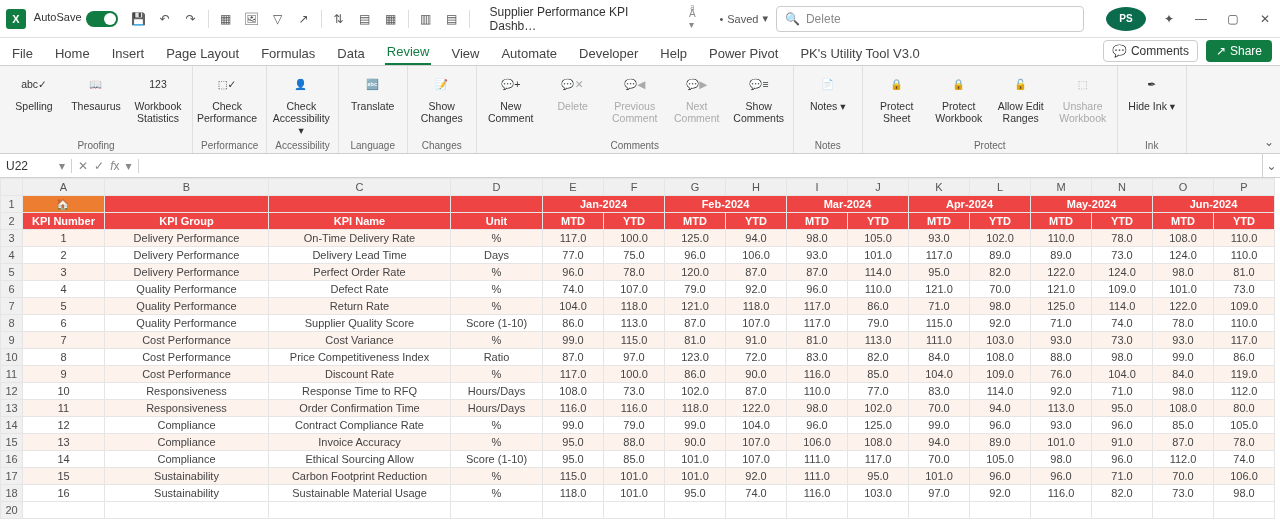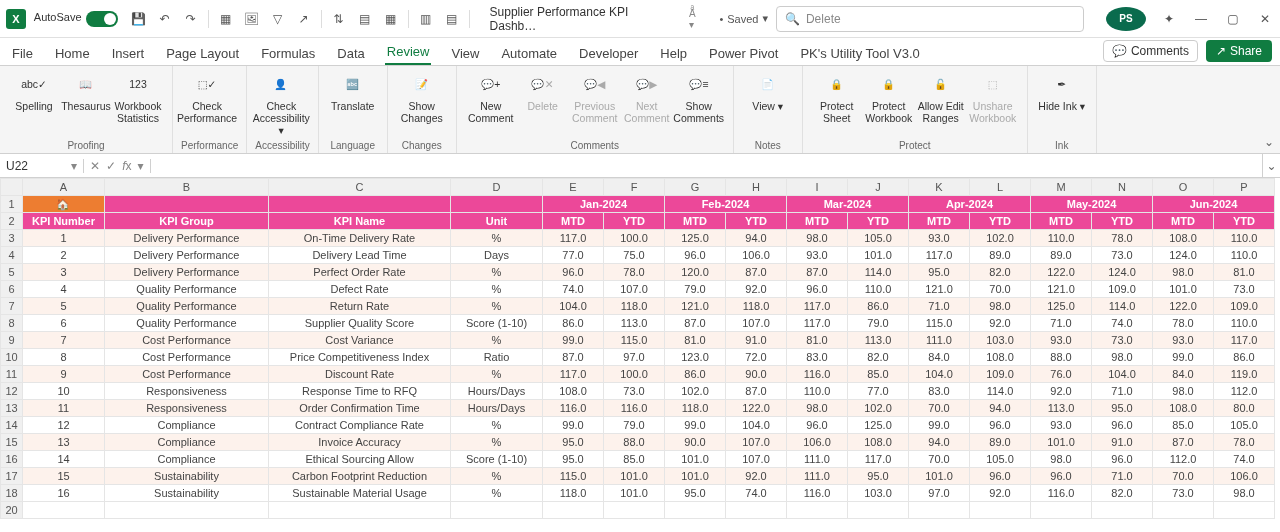--- a/index.html
+++ b/index.html
@@ -25,43 +25,43 @@
   .tabs { height:28px; display:flex; align-items:flex-end; padding:0 10px; gap:18px; border-bottom:1px solid #d0d0d0; position:relative;}
   .tab { font-size:13px; padding:4px 2px; color:#444; cursor:pointer; }
   .tab.active { color:#107C41; border-bottom:2px solid #107C41; font-weight:500;}
   .tabs-right { position:absolute; right:8px; bottom:3px; display:flex; gap:8px; }
   .comments-btn { border:1px solid #ccc; border-radius:4px; padding:3px 8px; font-size:12px; display:flex; gap:4px; align-items:center;}
   .share-btn { background:#107C41; color:#fff; border-radius:4px; padding:3px 10px; font-size:12px; display:flex; gap:4px; align-items:center;}
 
   
   .ribbon { height:88px; background:#f5f5f5; border-bottom:1px solid #d0d0d0; display:flex; position:relative; }
   .group { border-right:1px solid #e0e0e0; padding:4px 8px 2px 8px; display:flex; flex-direction:column; }
-  .group-body { display:flex; flex:1; align-items:flex-start; }
+  .group-body { display:flex; gap:10px; flex:1; align-items:flex-start; }
   .group-label { text-align:center; font-size:10px; color:#666; padding-top:2px;}
   .rbtn { display:flex; flex-direction:column; align-items:center; width:52px; cursor:pointer; font-size:10.5px; text-align:center; line-height:1.15; color:#333; }
   .rbtn.disabled { color:#aaa; }
   .rbtn-icon { width:28px; height:28px; margin-bottom:2px; display:flex; align-items:center; justify-content:center; }
   .ribbon-collapse { position:absolute; right:6px; bottom:4px; color:#666; cursor:pointer; font-size:12px;}
 
   
   .fbar { height:24px; border-bottom:1px solid #d0d0d0; display:flex; align-items:center; font-size:12px; }
-  .namebox { width:84px; border-right:1px solid #d0d0d0; padding:0 6px; display:flex; align-items:center; justify-content:space-between;}
+  .namebox { width:72px; border-right:1px solid #d0d0d0; padding:0 6px; display:flex; align-items:center; justify-content:space-between;}
   .fx-controls { display:flex; align-items:center; gap:6px; padding:0 6px; color:#888; border-right:1px solid #d0d0d0;}
   .fx-input { flex:1; padding:0 6px; }
   .fbar-expand { width:18px; text-align:center; color:#666; border-left:1px solid #d0d0d0; height:100%; display:flex; align-items:center; justify-content:center;}
 
   
   .sheet-wrap { position:relative; height:354px; overflow:hidden; }
   table.sheet { border-collapse:collapse; table-layout:fixed; }
   .sheet td, .sheet th { border:1px solid #e5e5e5; height:17px; font-size:11px; padding:0 4px; text-align:center; overflow:hidden; white-space:nowrap;}
   .rowhdr { background:#f0f0f0; color:#555; width:22px; min-width:22px; }
   .colhdr { background:#f0f0f0; color:#555; height:18px; font-weight:normal;}
   .corner { background:#f0f0f0; width:22px; }
   
-  .hdr-orange { background:#ec4899; color:#fff; font-weight:bold; }
+  .hdr-orange { background:#ef4444; color:#fff; font-weight:bold; }
   .row-even td.body { background:#FDF2EC; }
   .row-odd td.body { background:#ffffff; }
   td.body { color:#444; }
   td.body.left { text-align:center; }
   td.body.num { text-align:center; }
   
   .home-icon-cell { background:#ED7D31; }
   
   
   .cA{width:82px;} .cB{width:164px;} .cC{width:182px;} .cD{width:92px;}
@@ -208,21 +208,21 @@
           <div class="rbtn-icon">💬≡</div>
           <div>Show Comments</div>
         </div>
       </div>
       <div class="group-label">Comments</div>
     </div>
     <div class="group">
       <div class="group-body">
         <div class="rbtn">
           <div class="rbtn-icon">📄</div>
-          <div>View ▾</div>
+          <div>Notes ▾</div>
         </div>
       </div>
       <div class="group-label">Notes</div>
     </div>
     <div class="group">
       <div class="group-body">
         <div class="rbtn">
           <div class="rbtn-icon">🔒</div>
           <div>Protect Sheet</div>
         </div>

